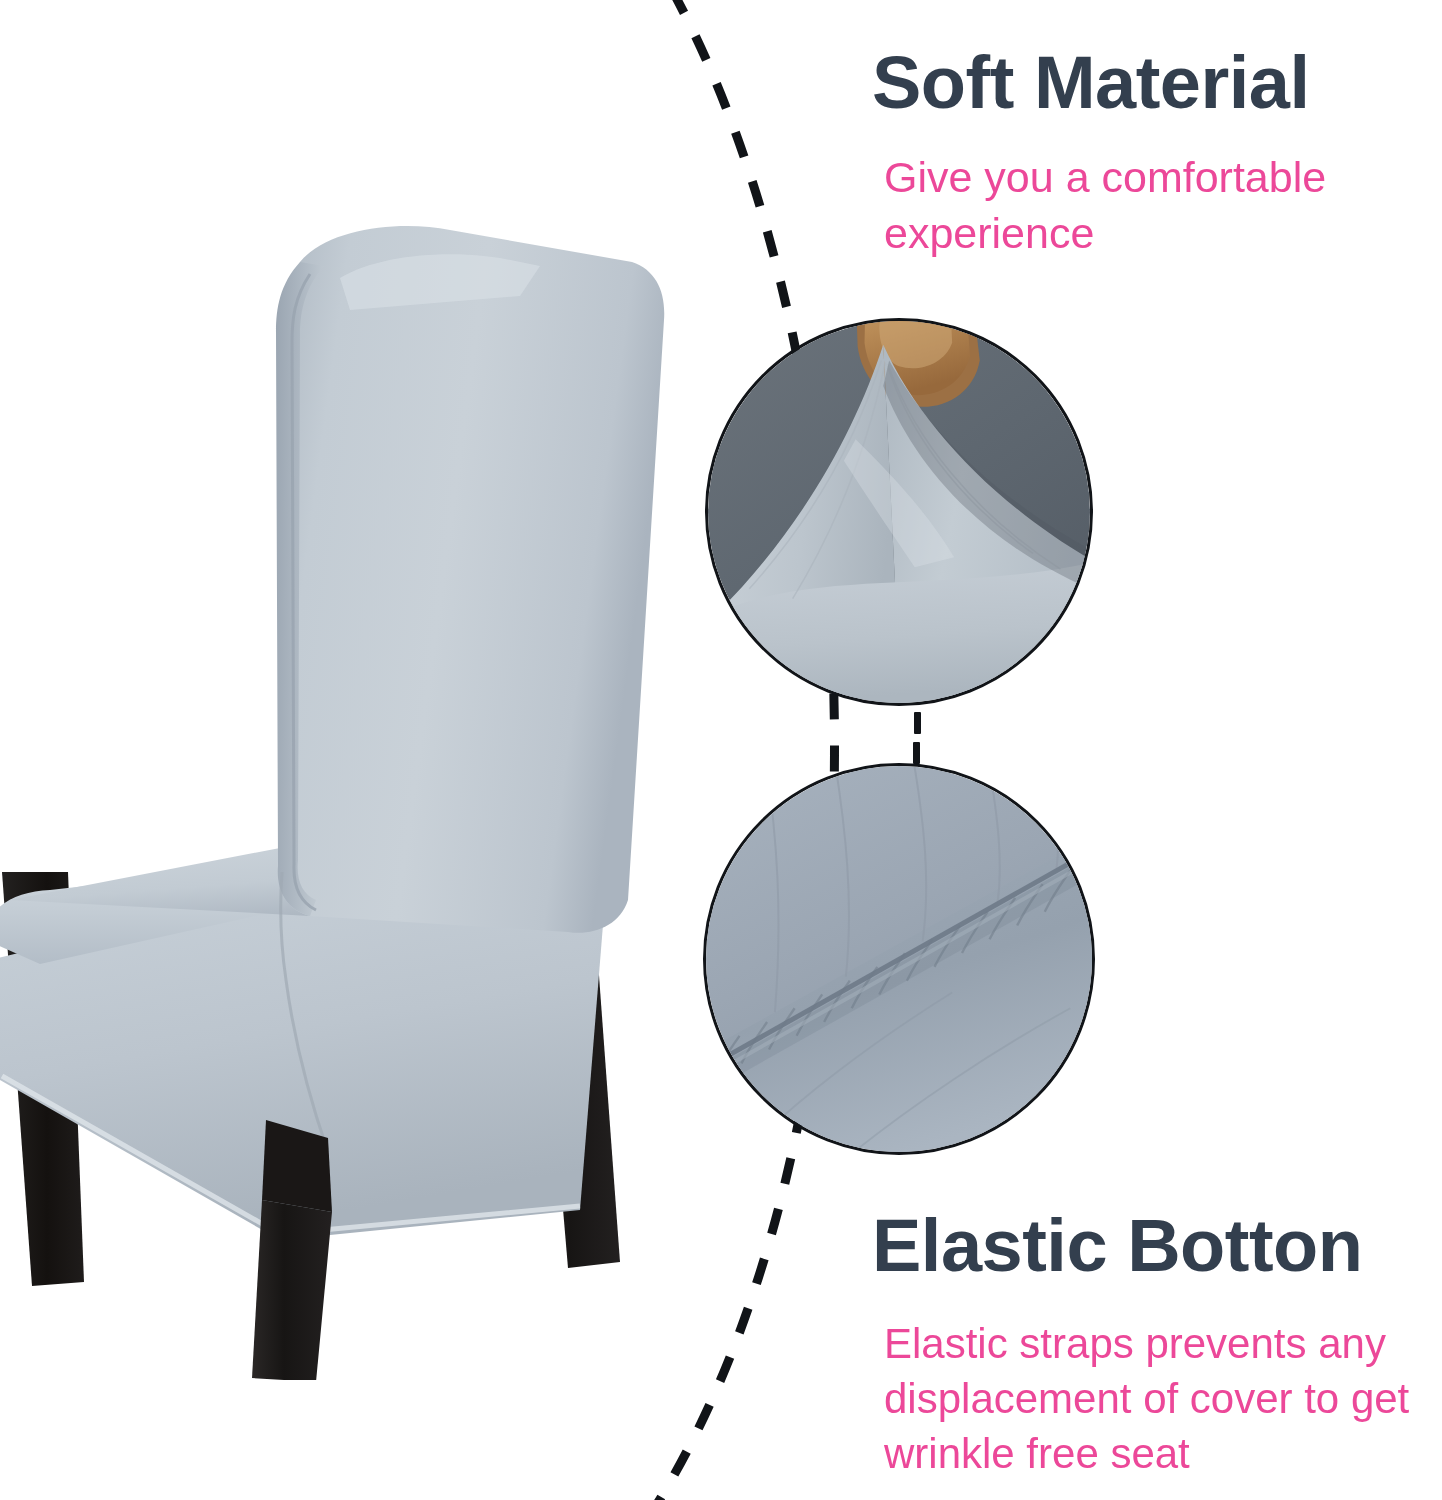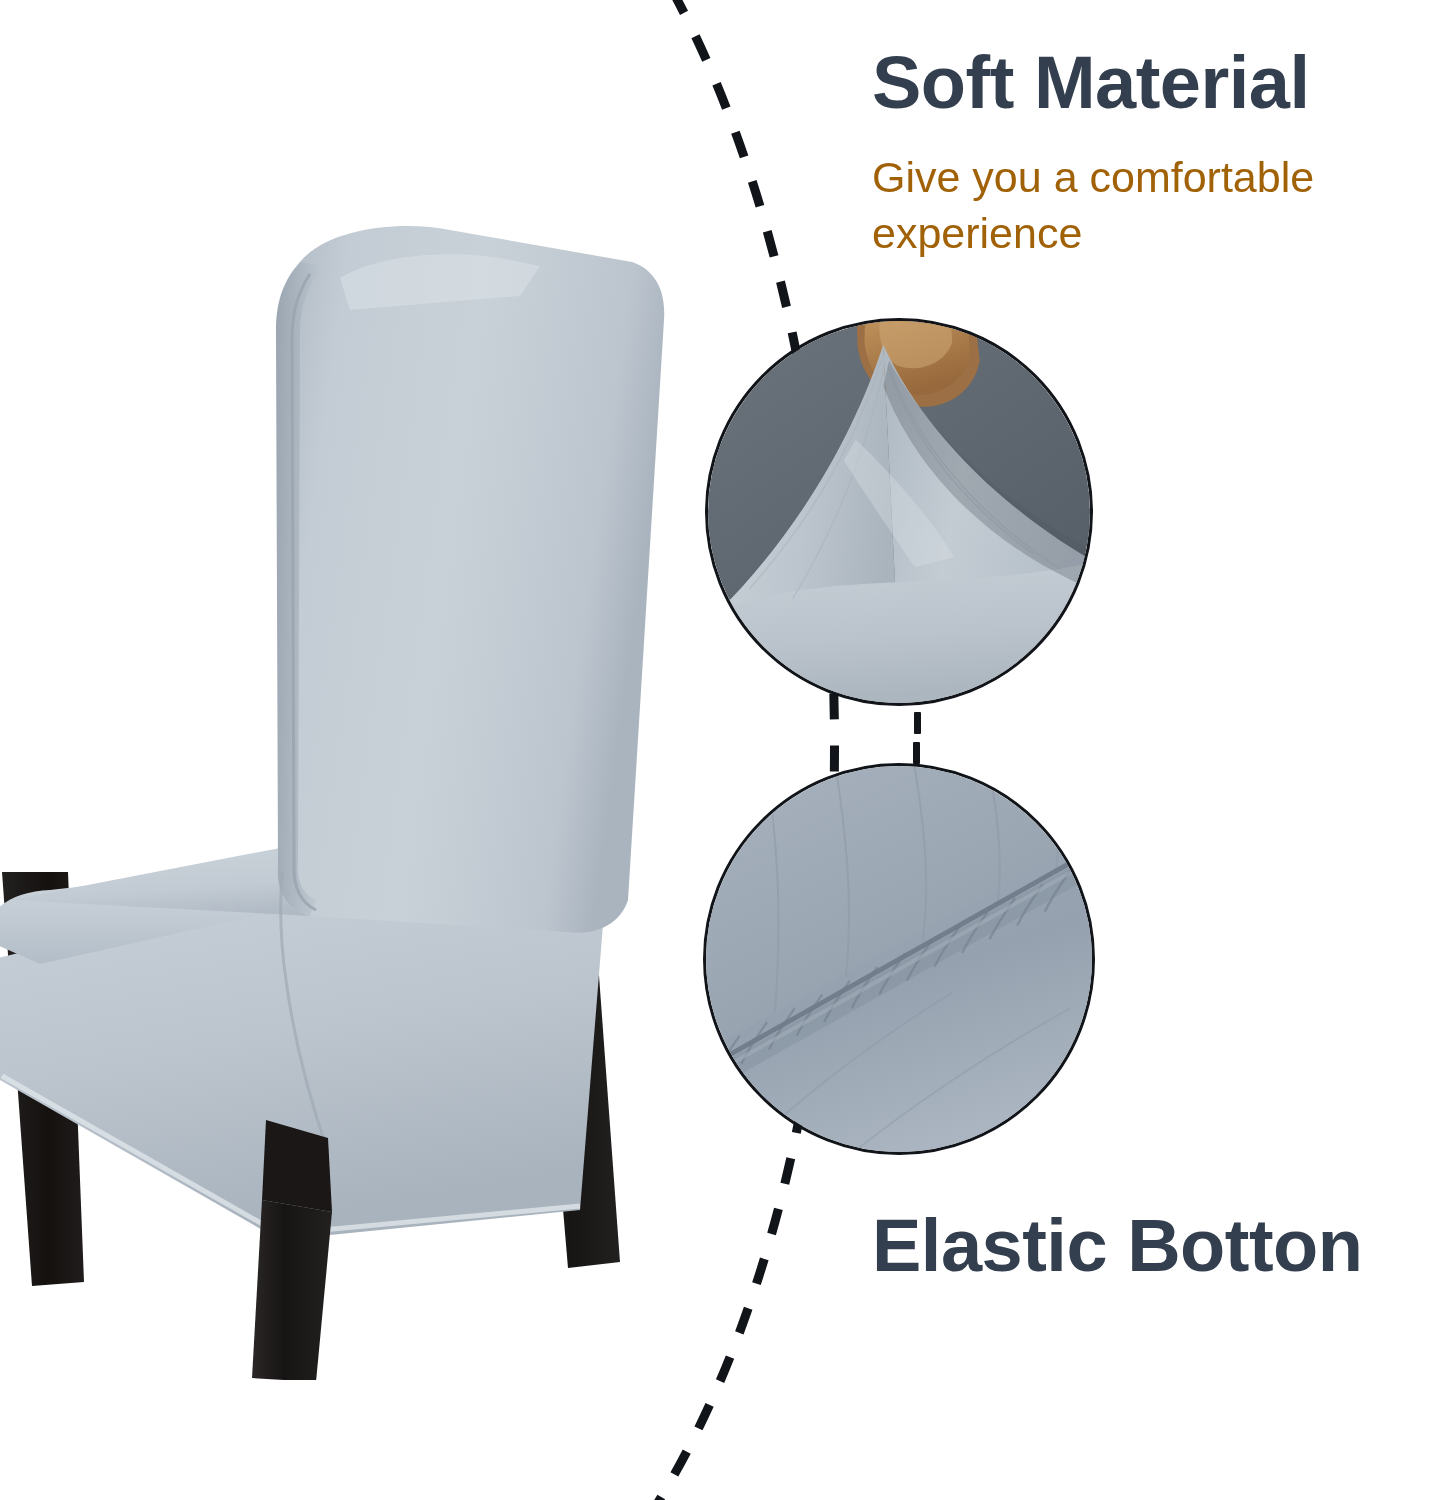--- a/index.html
+++ b/index.html
@@ -74,22 +74,22 @@
   .feature-heading {
     margin: 0;
     color: #333f4e;
     font-weight: bold;
     font-size: 74px;
     line-height: 1.02;
     letter-spacing: -0.5px;
     white-space: nowrap;
   }
   .feature-body {
-    margin: 0;
-    color: #a16207;
+    margin: 12px;
+    color: #ec4899;
     font-weight: normal;
     font-size: 43px;
     line-height: 1.30;
   }
   #soft-body    { margin-top: 30px; }
   #elastic-body { margin-top: 34px; font-size: 42px; }
 </style>
 </head>
 <body>
 
@@ -298,15 +298,16 @@
     </svg>
   </div>
 
   <div class="text-block" id="soft-text-block">
     <h2 class="feature-heading">Soft Material</h2>
     <p class="feature-body" id="soft-body">Give you a comfortable experience</p>
   </div>
 
   <div class="text-block" id="elastic-text-block">
     <h2 class="feature-heading">Elastic Botton</h2>
+    <p class="feature-body" id="elastic-body">Elastic straps prevents any displacement of cover to get wrinkle free seat</p>
   </div>
 
 </div>
 
 </body></html>

